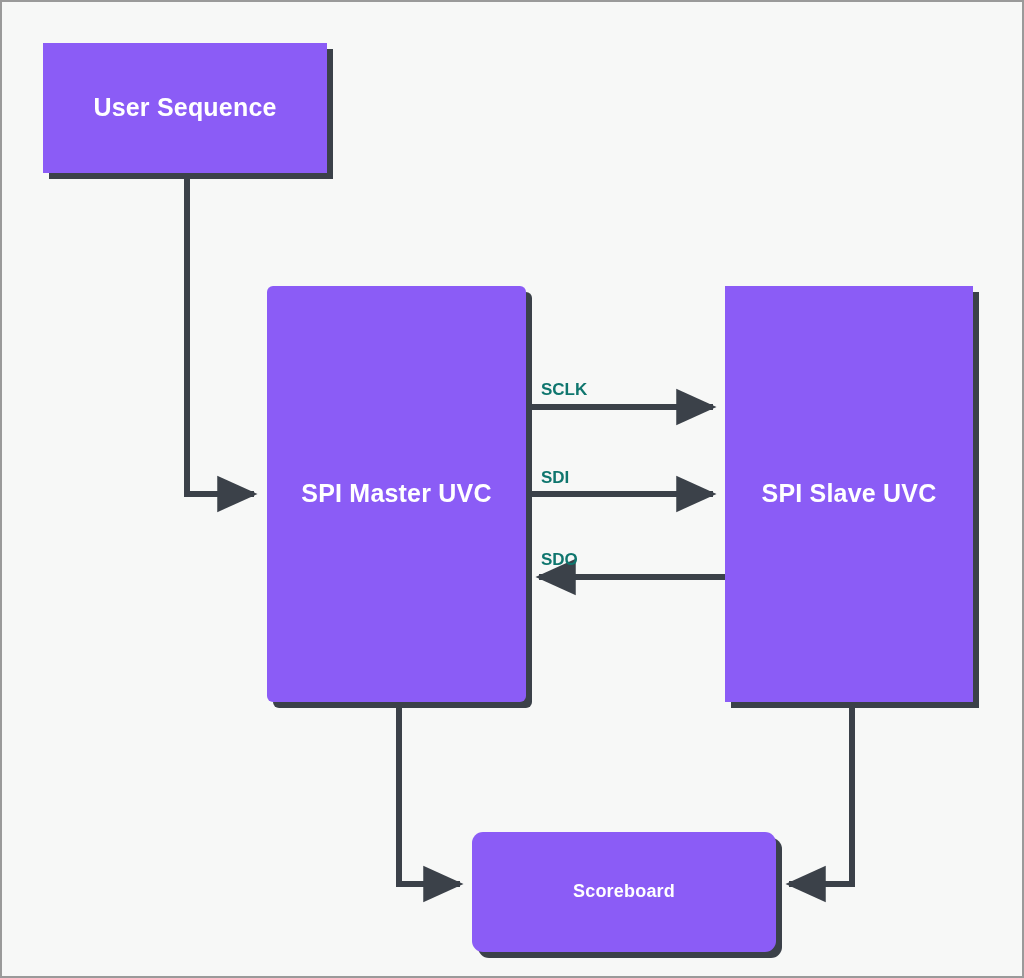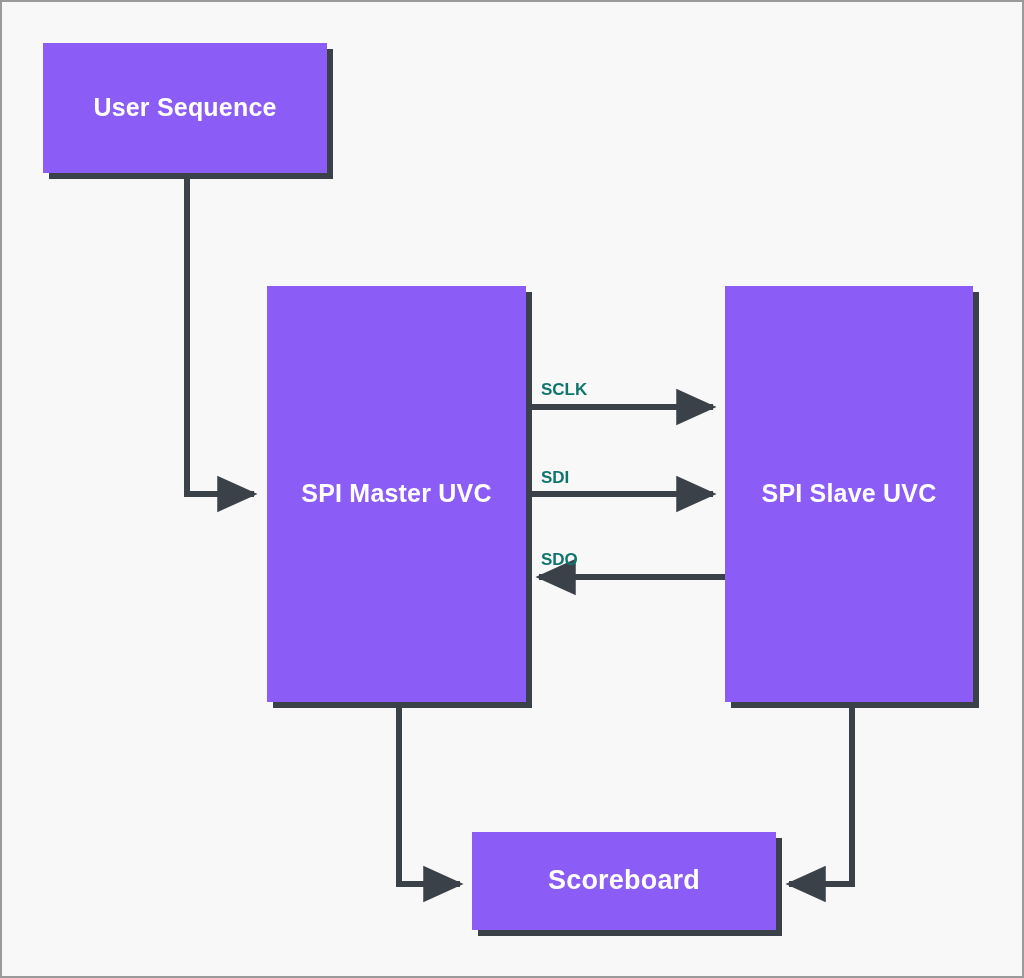--- a/index.html
+++ b/index.html
@@ -50,30 +50,32 @@
   }
   #node-user-sequence {
     left: 41px;  top: 41px;
     width: 284px; height: 130px;
     font-size: 25px;
   }
   #node-spi-master {
     left: 265px; top: 284px;
     width: 259px; height: 416px;
     font-size: 25px;
+    border-radius: 6px;
   }
   #node-spi-slave {
     left: 723px; top: 284px;
     width: 248px; height: 416px;
     font-size: 25px;
   }
   #node-scoreboard {
     left: 470px; top: 830px;
-    width: 304px; height: 98px;
-    font-size: 27px;
+    width: 304px; height: 120px;
+    font-size: 18px;
+    border-radius: 11px;
   }
   .edge-label {
     position: absolute;
     color: #0f766e;
     font-size: 17px;
     font-weight: bold;
     white-space: nowrap;
     z-index: 4;
   }
   #label-sclk { left: 539px; top: 378px; }

